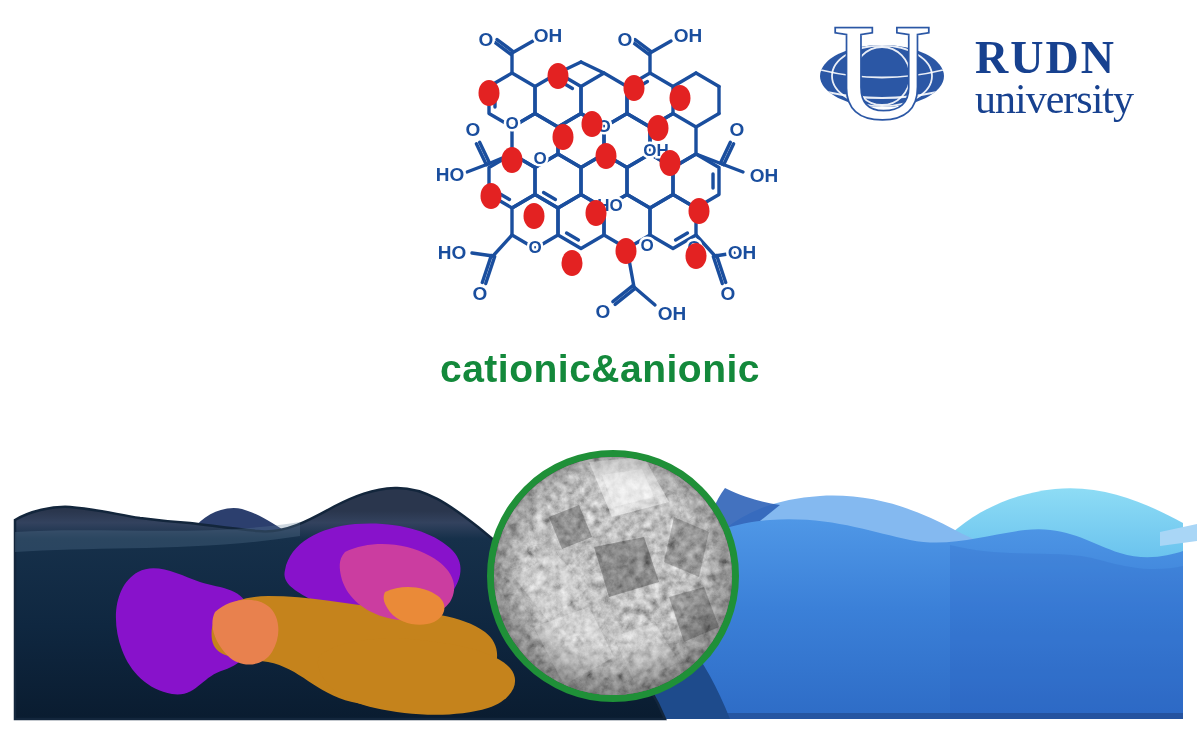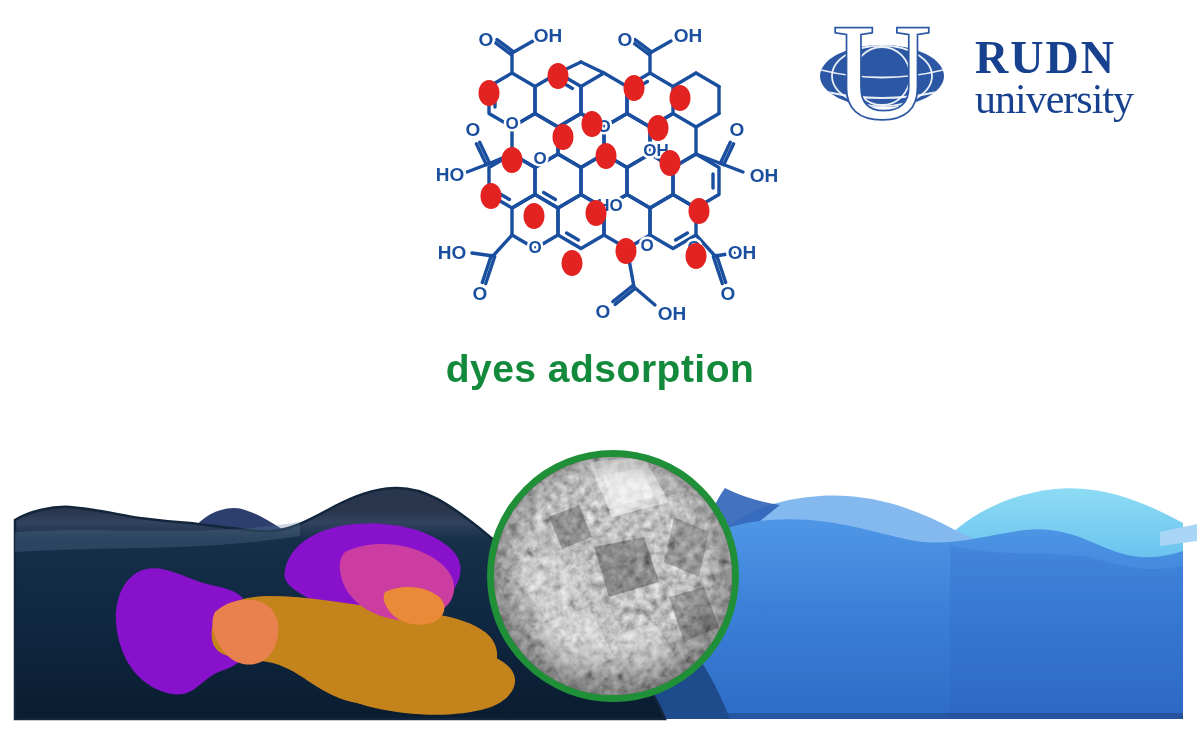--- a/index.html
+++ b/index.html
@@ -216,21 +216,21 @@
     <ellipse class="logo-grid" cx="882" cy="76" rx="50" ry="30.5"></ellipse>
     <path class="logo-grid" d="M 821 70 Q 882 85 943 70"></path>
     <path class="logo-grid" d="M 827 92 Q 882 104 937 92"></path>
   </g>
   <text x="882" y="118" text-anchor="middle" font-family="Liberation Serif, serif" font-size="135" style="fill:#ffffff;stroke:var(--logo-blue,#2b57a5);stroke-width:3.5;paint-order:stroke;">U</text>
   <text class="logo-name" x="975" y="73" font-size="46" font-weight="bold" letter-spacing="2">RUDN</text>
   <text class="logo-name" x="975" y="113" font-size="42" letter-spacing="-1">university</text>
 </svg>
 
 <div id="title-block">
-  <div>dyes adsorption</div>
+  <div>cationic&amp;anionic</div>
 </div>
 
 <div id="sem-circle">
   <svg width="238" height="238" viewBox="0 0 238 238">
     <defs>
       <filter id="semNoise" x="0" y="0" width="100%" height="100%">
         <feTurbulence type="fractalNoise" baseFrequency="0.12" numOctaves="4" seed="7" result="n"></feTurbulence>
         <feColorMatrix in="n" type="matrix" values="0.33 0.33 0.33 0 0  0.33 0.33 0.33 0 0  0.33 0.33 0.33 0 0  0 0 0 0 1"></feColorMatrix>
         <feComponentTransfer>
           <feFuncR type="linear" slope="1.7" intercept="-0.25"></feFuncR>

